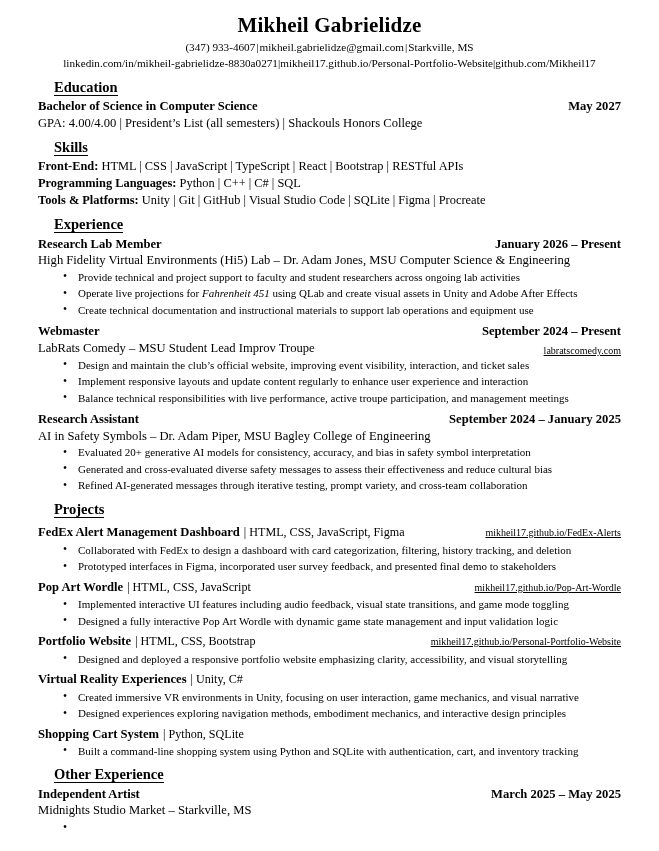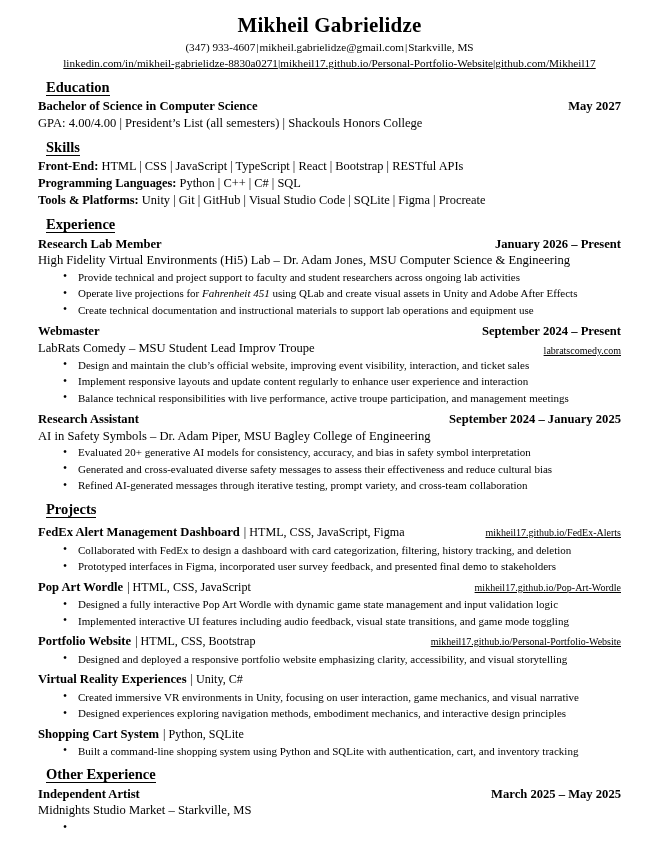--- a/index.html
+++ b/index.html
@@ -41,28 +41,27 @@
     margin: 0;
     white-space: nowrap;
   }
   .contact-line .sep { padding: 0 1px; color:#000; }
   .links-line {
     text-align: center;
     font-size: 11.2px;
     line-height: 1.4;
     margin: 1px 0 0 0;
     white-space: nowrap;
-    text-decoration: underline;
   }
 
   
   .section-title {
     font-size: 14.5px;
     font-weight: bold;
-    margin: 7px 0 2px 8px;
+    margin: 7px 0 2px 16px;
     line-height: 1.2;
     display: block;
   }
   .section-title span.t {
     border-bottom: 1.6px solid #000;
     padding-bottom: 0px;
   }
 
   
   .row {
@@ -244,22 +243,22 @@
   </ul>
 
   <div class="proj-row">
     <div class="nowrapgroup">
       <span class="proj-name">Pop Art Wordle</span>
       <span class="proj-stack">| HTML, CSS, JavaScript</span>
     </div>
     <div class="sitelink">mikheil17.github.io/Pop-Art-Wordle</div>
   </div>
   <ul class="bullets">
+    <li><span>Implemented interactive UI features including audio feedback, visual state transitions, and game mode toggling</span></li>
     <li><span>Designed a fully interactive Pop Art Wordle with dynamic game state management and input validation logic</span></li>
-    <li><span>Implemented interactive UI features including audio feedback, visual state transitions, and game mode toggling</span></li>
   </ul>
 
   <div class="proj-row">
     <div class="nowrapgroup">
       <span class="proj-name">Portfolio Website</span>
       <span class="proj-stack">| HTML, CSS, Bootstrap</span>
     </div>
     <div class="sitelink">mikheil17.github.io/Personal-Portfolio-Website</div>
   </div>
   <ul class="bullets">

